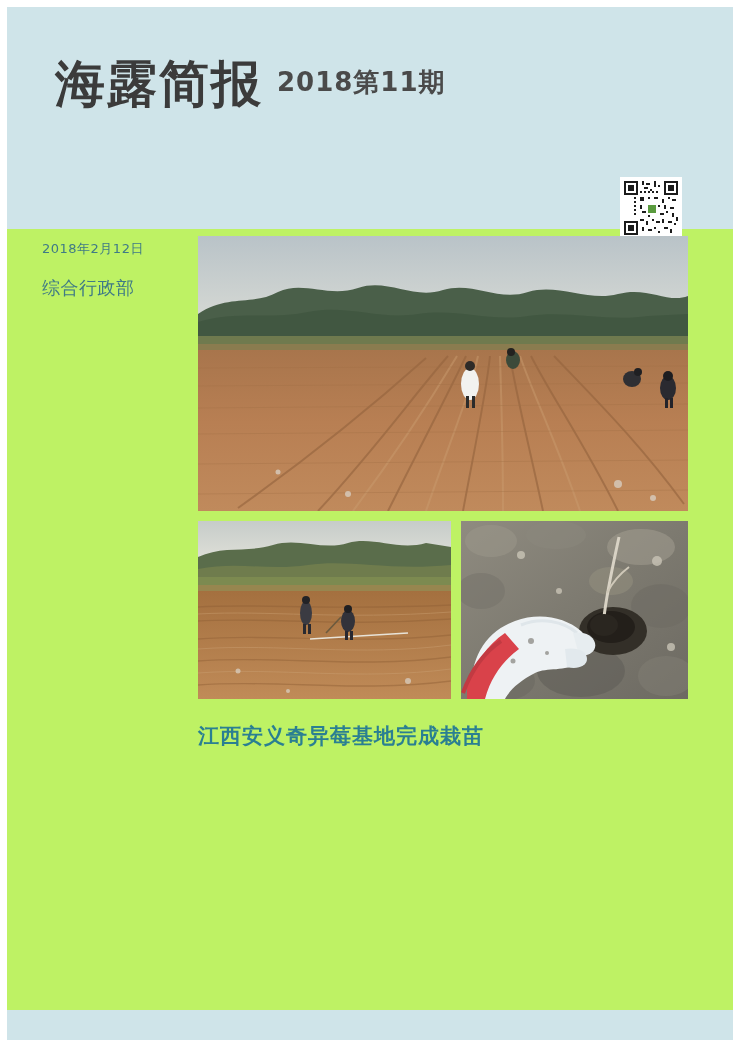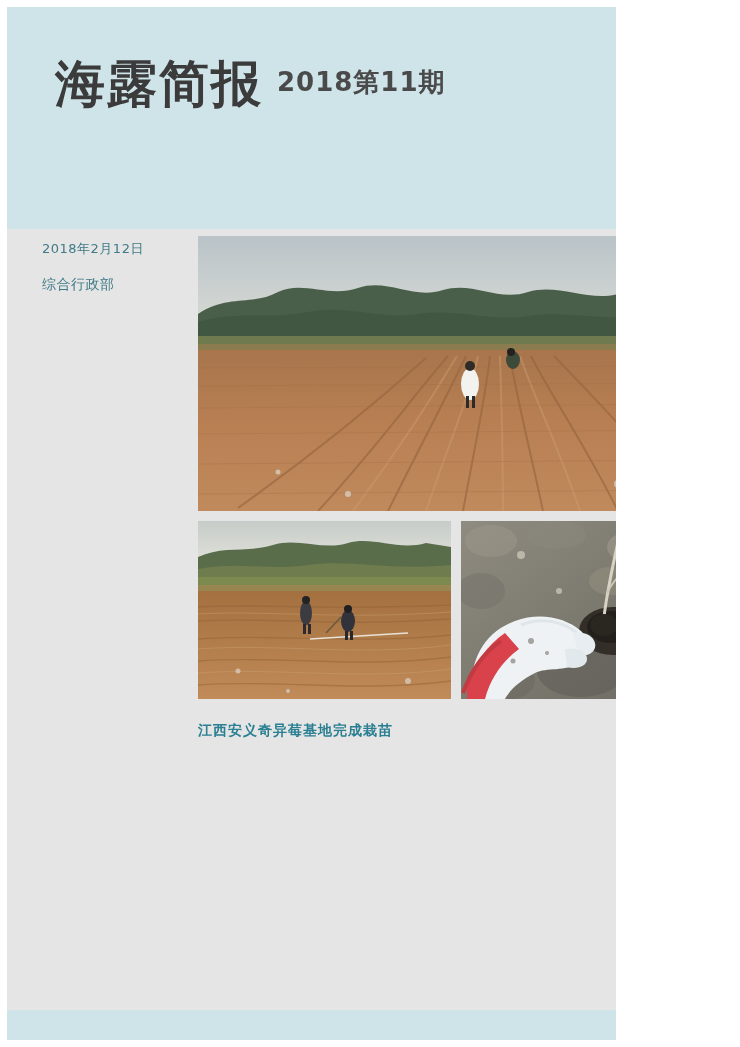--- a/index.html
+++ b/index.html
@@ -5,23 +5,23 @@
   html, body {
     margin: 0;
     padding: 0;
     background: #ffffff;
   }
   body {
     font-family: "Liberation Sans", sans-serif;
   }
   .page {
     position: relative;
-    width: 616px;
+    width: 740px;
     height: 1047px;
-    background: #e5e5e5;
+    background: #bef264;
     overflow: hidden;
     box-sizing: border-box;
   }
   
   .page-frame {
     position: absolute;
     left: 0; top: 0;
     width: 740px;
     height: 1047px;
     border: 7px solid #ffffff;
@@ -86,21 +86,21 @@
     color: #3a6f7a;
     font-family: "DejaVu Sans", "Liberation Sans", sans-serif;
   }
   .meta-date {
     font-size: 13px;
     color: #3f7a86;
     margin-bottom: 18px;
     letter-spacing: 0.5px;
   }
   .meta-dept {
-    font-size: 14px;
+    font-size: 18px;
     color: #3f7a86;
     letter-spacing: 0.5px;
   }
 
   
   .photo {
     position: absolute;
     overflow: hidden;
     background: #b9a58d;
   }
@@ -126,21 +126,21 @@
 
   
   .article {
     position: absolute;
     left: 198px;
     top: 722px;
     width: 492px;
   }
   .article-title {
     font-family: "DejaVu Sans", "Liberation Sans", sans-serif;
-    font-size: 14px;
+    font-size: 21px;
     font-weight: bold;
     color: #2a7f92;
     letter-spacing: 1px;
     margin-bottom: 20px;
   }
   .article-body {
     font-family: "DejaVu Sans", "Liberation Sans", sans-serif;
     font-size: 15.5px;
     line-height: 2.05;
     color: #3d3d3d;

